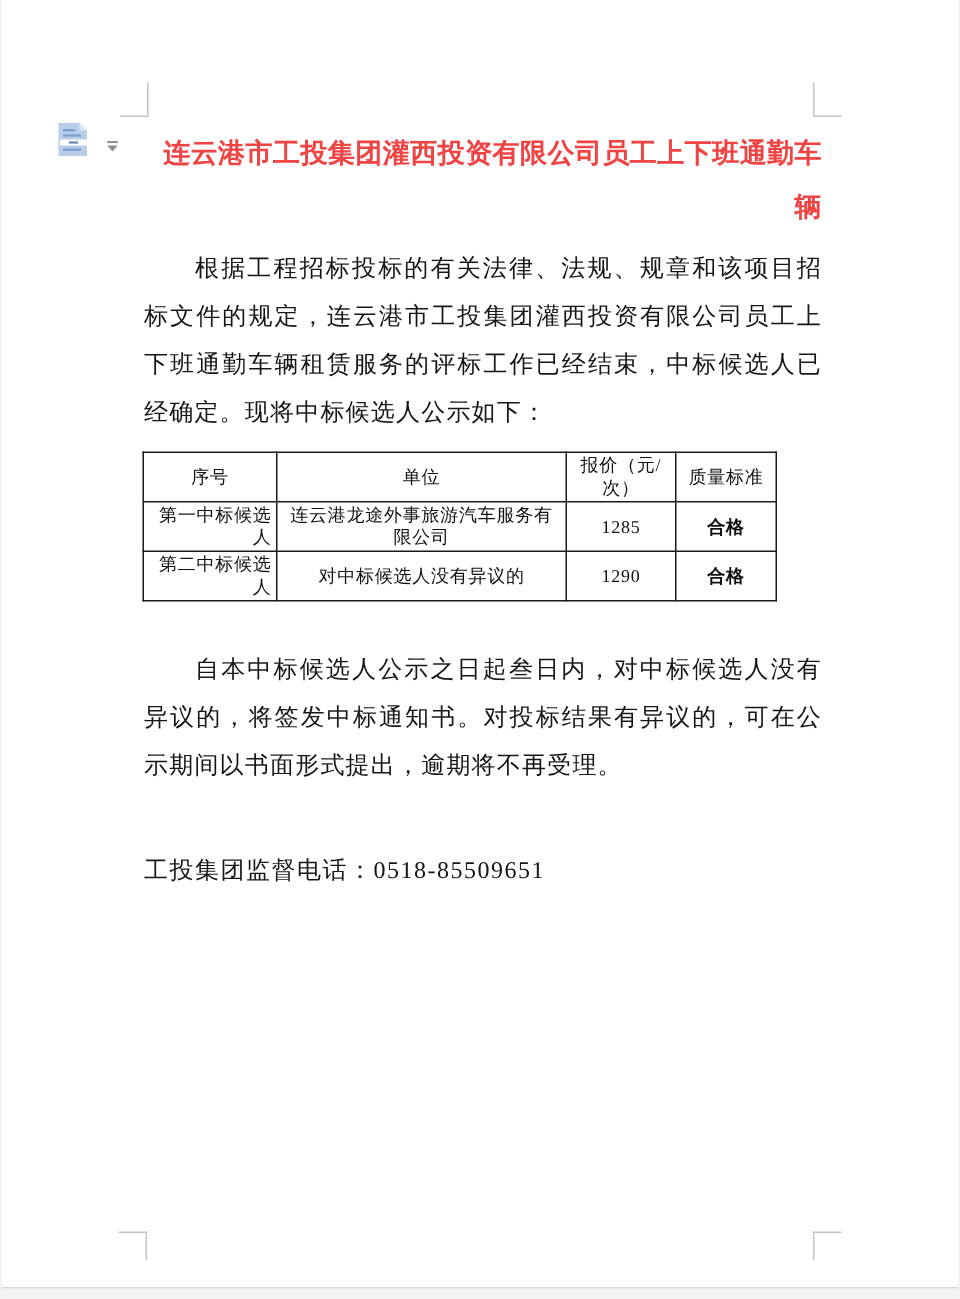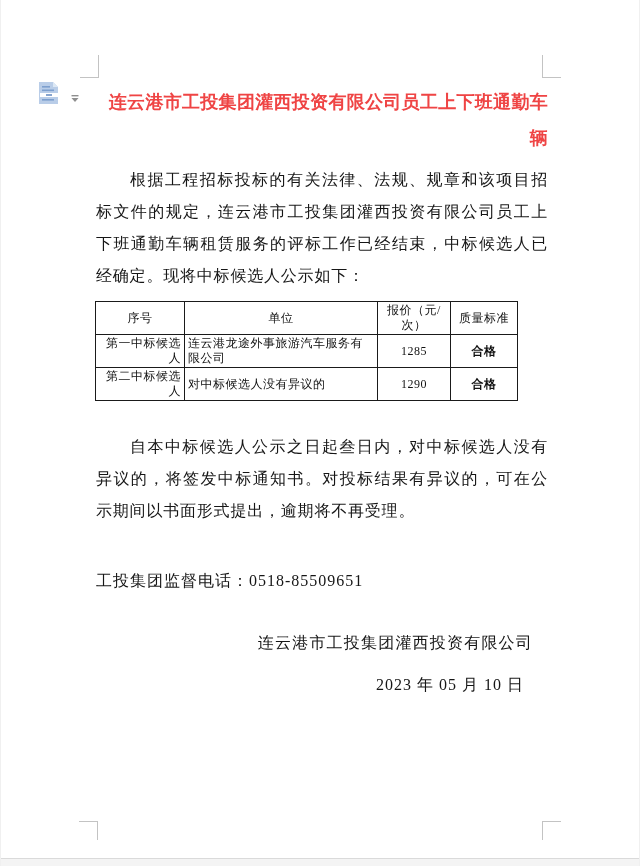--- a/index.html
+++ b/index.html
@@ -58,21 +58,21 @@
     padding:1px 3px;
     line-height:15px;
     vertical-align:middle;
   }
   .bid-table col.c-no   { width:89px; }
   .bid-table col.c-unit { width:193px; }
   .bid-table col.c-price{ width:73px; }
   .bid-table col.c-qual { width:67px; }
   .bid-table thead th { text-align:center; height:20px; }
   .bid-table td.no    { text-align:right; height:23px; }
-  .bid-table td.unit  { text-align:left; }
+  .bid-table td.unit  { text-align:center; }
   .bid-table td.price { text-align:center; }
   .bid-table td.qual  { text-align:center;font-weight:bold; }
   .bid-table tr.tall td { height:29px; }
 
   .contact { font-size:16px; line-height:32px; letter-spacing:1px; }
   .contact.first  { margin-top:30px; }
   .contact.second { margin-top:38px; }
 
   .sig-block { margin-top:30px; text-align:right; }
   .sig-line  { font-size:16px; line-height:32px; letter-spacing:1.2px; padding-right:15px; }
@@ -140,20 +140,16 @@
         <td class="price">1290</td>
         <td class="qual">合格</td>
       </tr>
     </tbody>
   </table>
 
   <div class="para second">自本中标候选人公示之日起叁日内，对中标候选人没有异议的，将签发中标通知书。对投标结果有异议的，可在公示期间以书面形式提出，逾期将不再受理。</div>
 
   <div class="contact second">工投集团监督电话：0518-85509651</div>
 
-  <div class="sig-block">
-    <div class="sig-line">连云港市工投集团灌西投资有限公司</div>
-    <div class="date-line">2023 年 05 月 10 日</div>
-  </div>
 
 </div>
 
 <div class="bottom-gutter"></div>
 
 </body></html>

